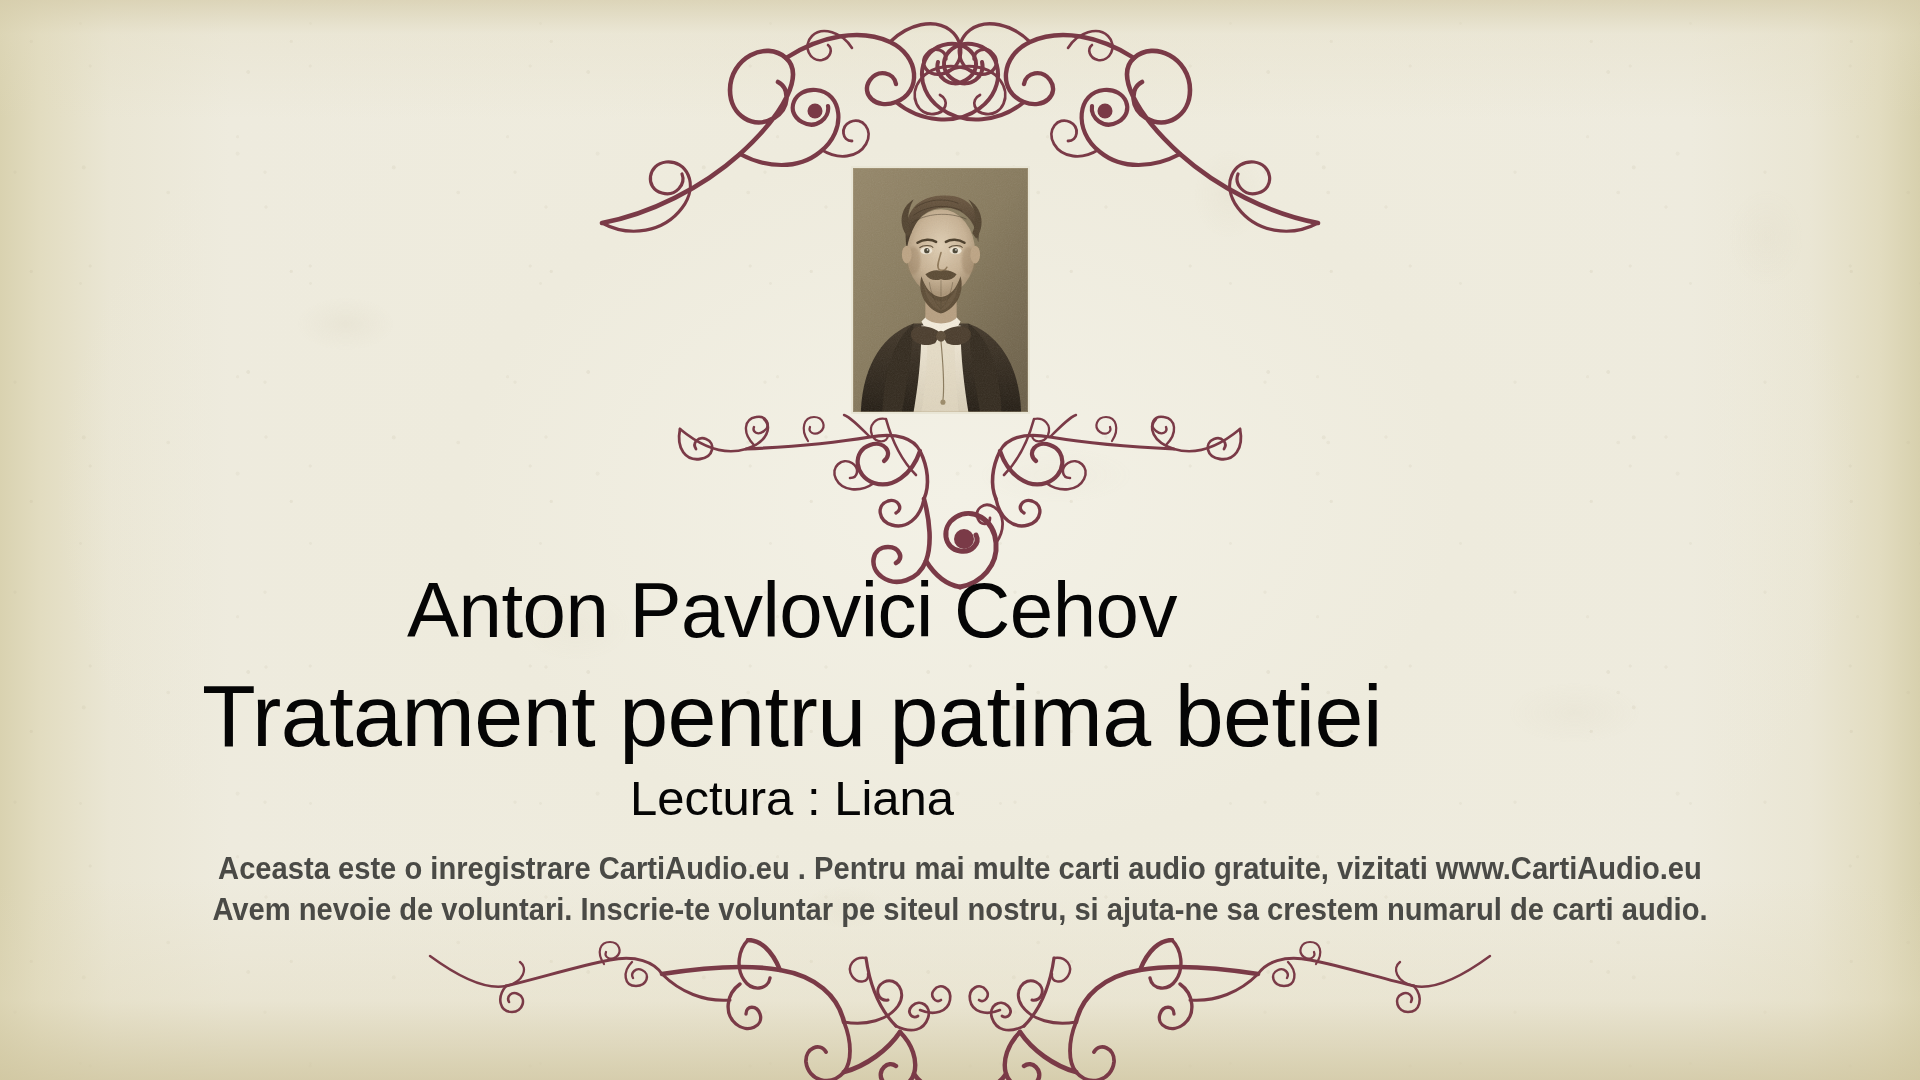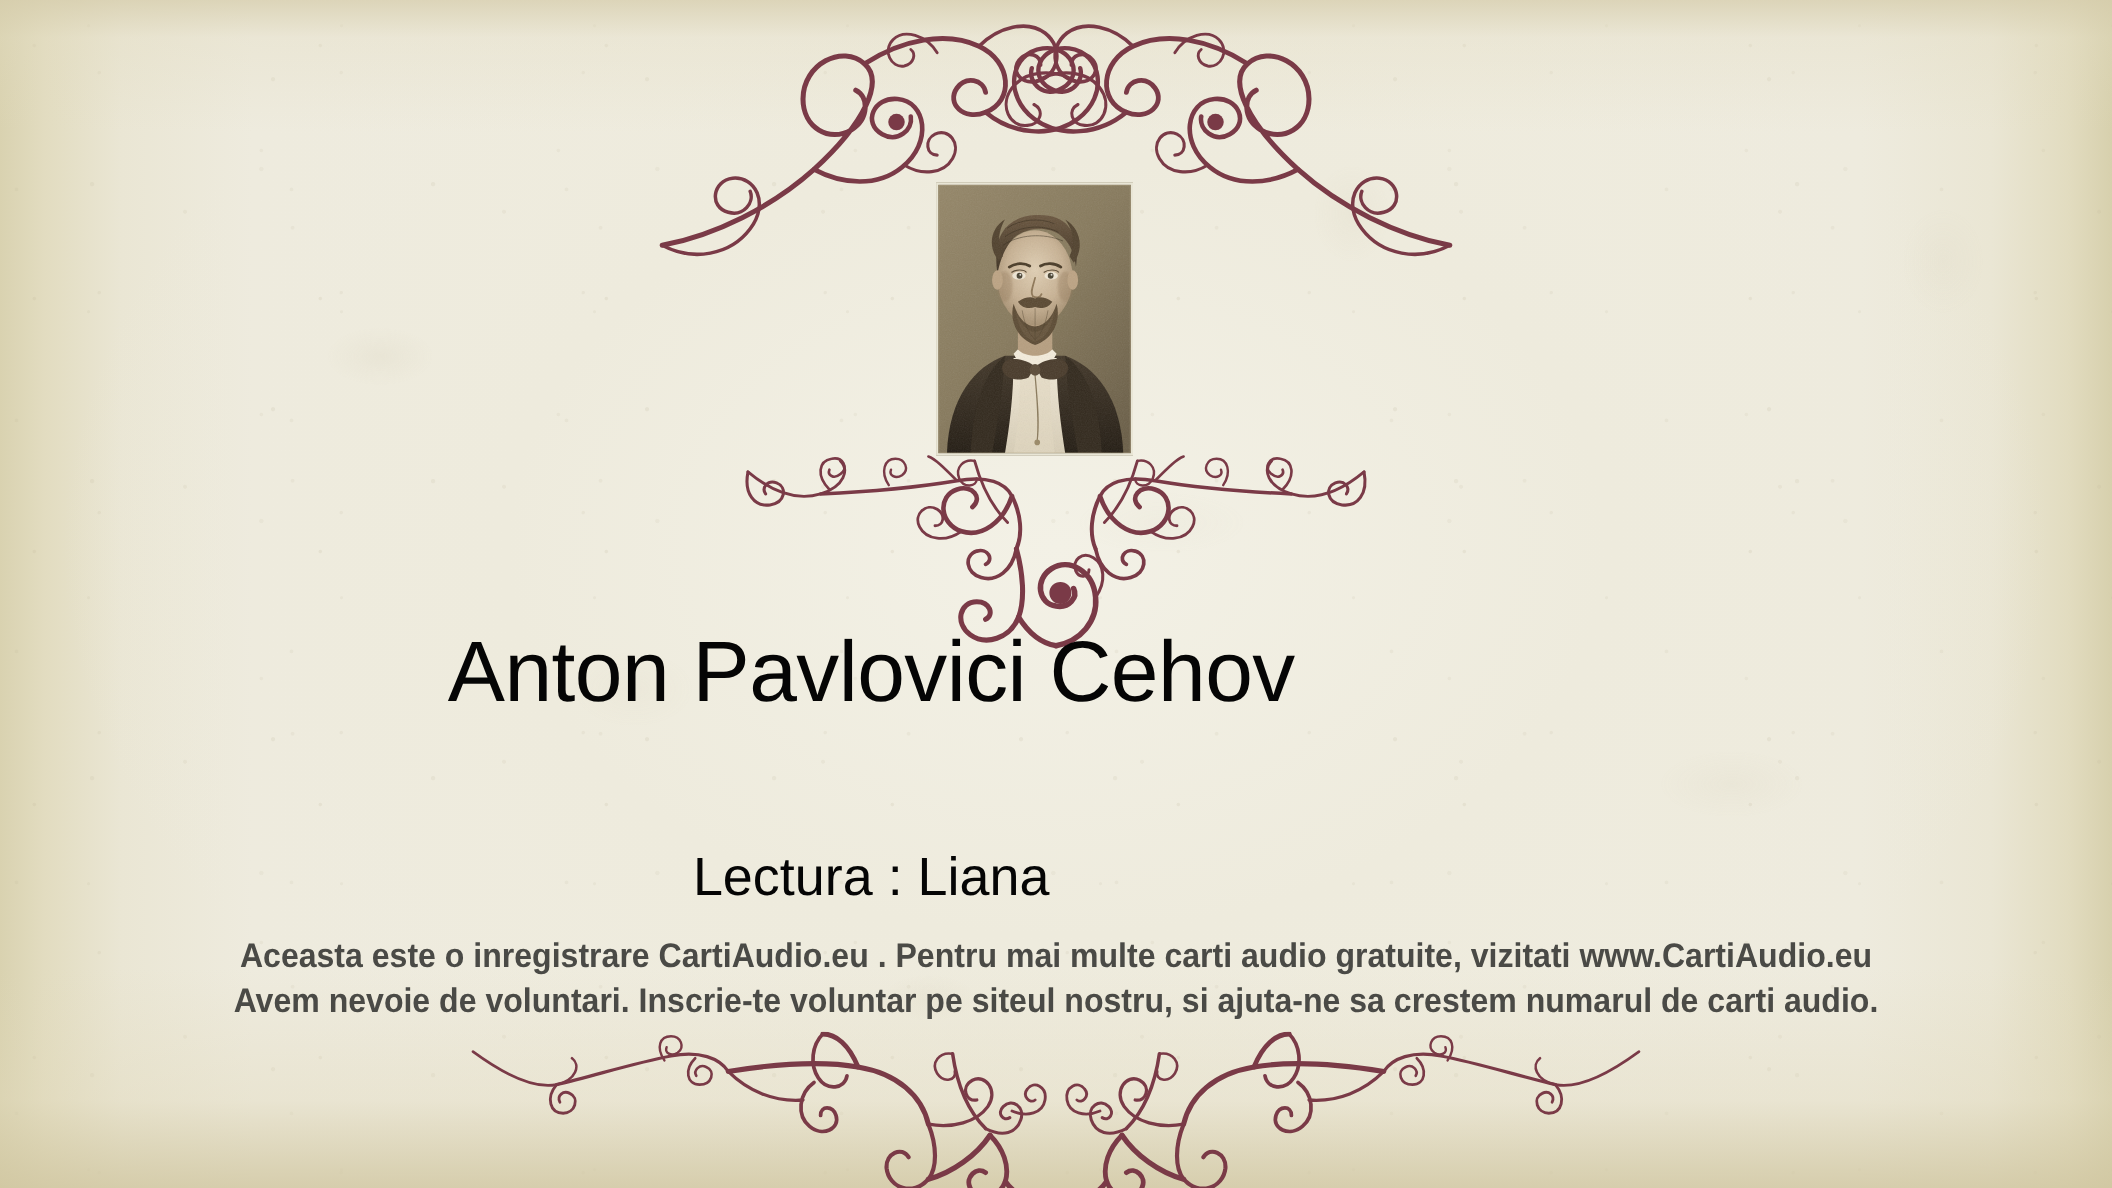--- a/index.html
+++ b/index.html
@@ -377,20 +377,21 @@
       <ellipse cx="125" cy="88" rx="5" ry="9" fill="#bda484"></ellipse>
 
       <rect x="0" y="0" width="179" height="248" fill="url(#bgp)" opacity="0"></rect>
       <rect x="0" y="0" width="179" height="248" filter="url(#grain)" opacity=".5"></rect>
       <rect x="0" y="0" width="179" height="248" fill="none" stroke="#b8a98a" stroke-width="2" opacity=".35"></rect>
     </svg>
   </div>
 
   <div class="txt" id="author-line">Anton Pavlovici Cehov</div>
 
+  <div class="txt" id="title-line">Tratament pentru patima betiei</div>
 
   <div class="txt" id="reader-line">Lectura : Liana</div>
 
   <div class="caption" id="caption-1">Aceasta este o inregistrare CartiAudio.eu . Pentru mai multe carti audio gratuite, vizitati www.CartiAudio.eu</div>
 
   <div class="caption" id="caption-2">Avem nevoie de voluntari. Inscrie-te voluntar pe siteul nostru, si ajuta-ne sa crestem numarul de carti audio.</div>
 
 </div>
 
 </body></html>

